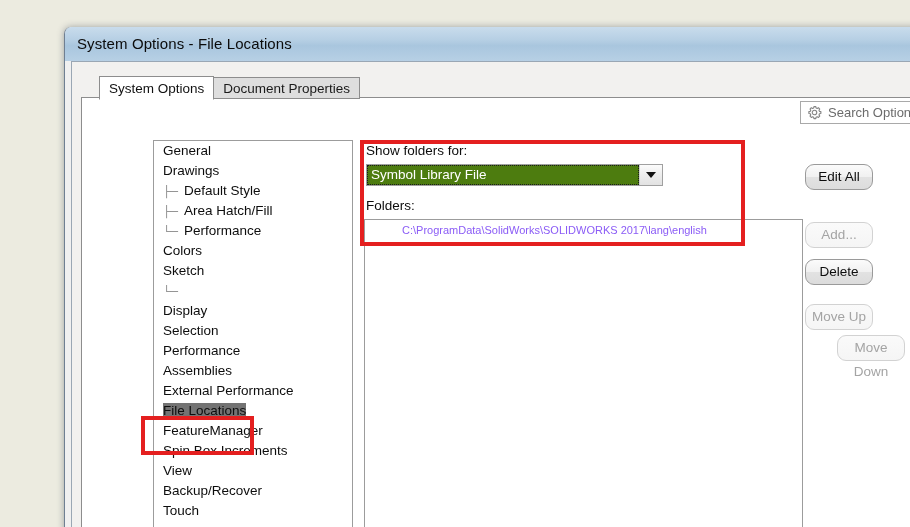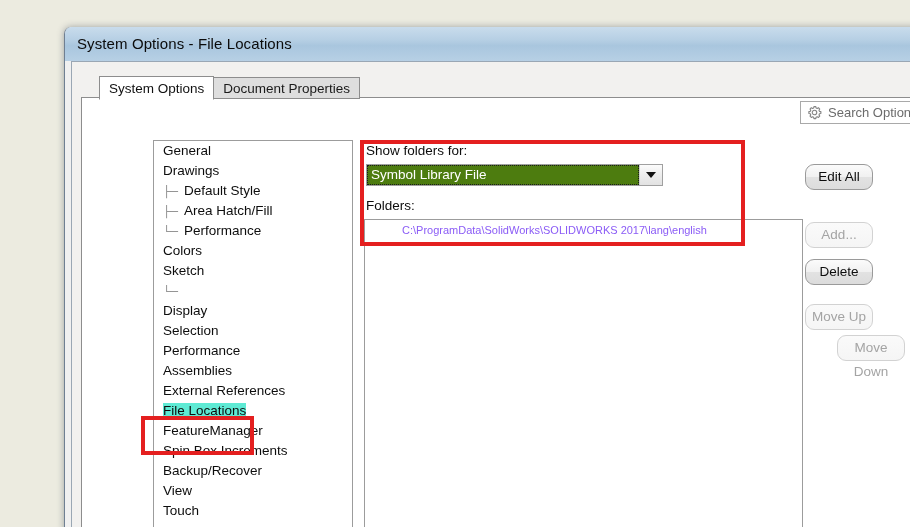--- a/index.html
+++ b/index.html
@@ -176,21 +176,21 @@
     padding-left: 9px;
     white-space: nowrap;
     cursor: default;
   }
   .side-item.child {
     padding-left: 9px;
     display: flex;
     align-items: center;
   }
   .side-item.selected .lbl {
-    background: #5eead4;
+    background: #737373;
   }
   .tree-glyph {
     display: inline-block;
     width: 20px;
     flex: none;
     color: #7a7a7a;
     font-size: 11px;
     letter-spacing: -.5px;
     line-height: 20px;
     margin-right: 1px;
@@ -366,26 +366,26 @@
       </div>
       <div class="side-item"><span class="lbl">Colors</span></div>
       <div class="side-item"><span class="lbl">Sketch</span></div>
       <div class="side-item child">
         <span class="tree-glyph">└─</span>
       </div>
       <div class="side-item"><span class="lbl">Display</span></div>
       <div class="side-item"><span class="lbl">Selection</span></div>
       <div class="side-item"><span class="lbl">Performance</span></div>
       <div class="side-item"><span class="lbl">Assemblies</span></div>
-      <div class="side-item"><span class="lbl">External References</span></div>
+      <div class="side-item"><span class="lbl">External Performance</span></div>
       <div class="side-item selected"><span class="lbl">File Locations</span></div>
       <div class="side-item"><span class="lbl">FeatureManager</span></div>
       <div class="side-item"><span class="lbl">Spin Box Increments</span></div>
+      <div class="side-item"><span class="lbl">View</span></div>
       <div class="side-item"><span class="lbl">Backup/Recover</span></div>
-      <div class="side-item"><span class="lbl">View</span></div>
       <div class="side-item"><span class="lbl">Touch</span></div>
     </div>
 
   <div id="label-show-folders">Show folders for:</div>
 
   <div id="combo">
     <div id="combo-value">Symbol Library File</div>
     <div id="combo-arrow">
         <span class="caret"></span>
       </div>

